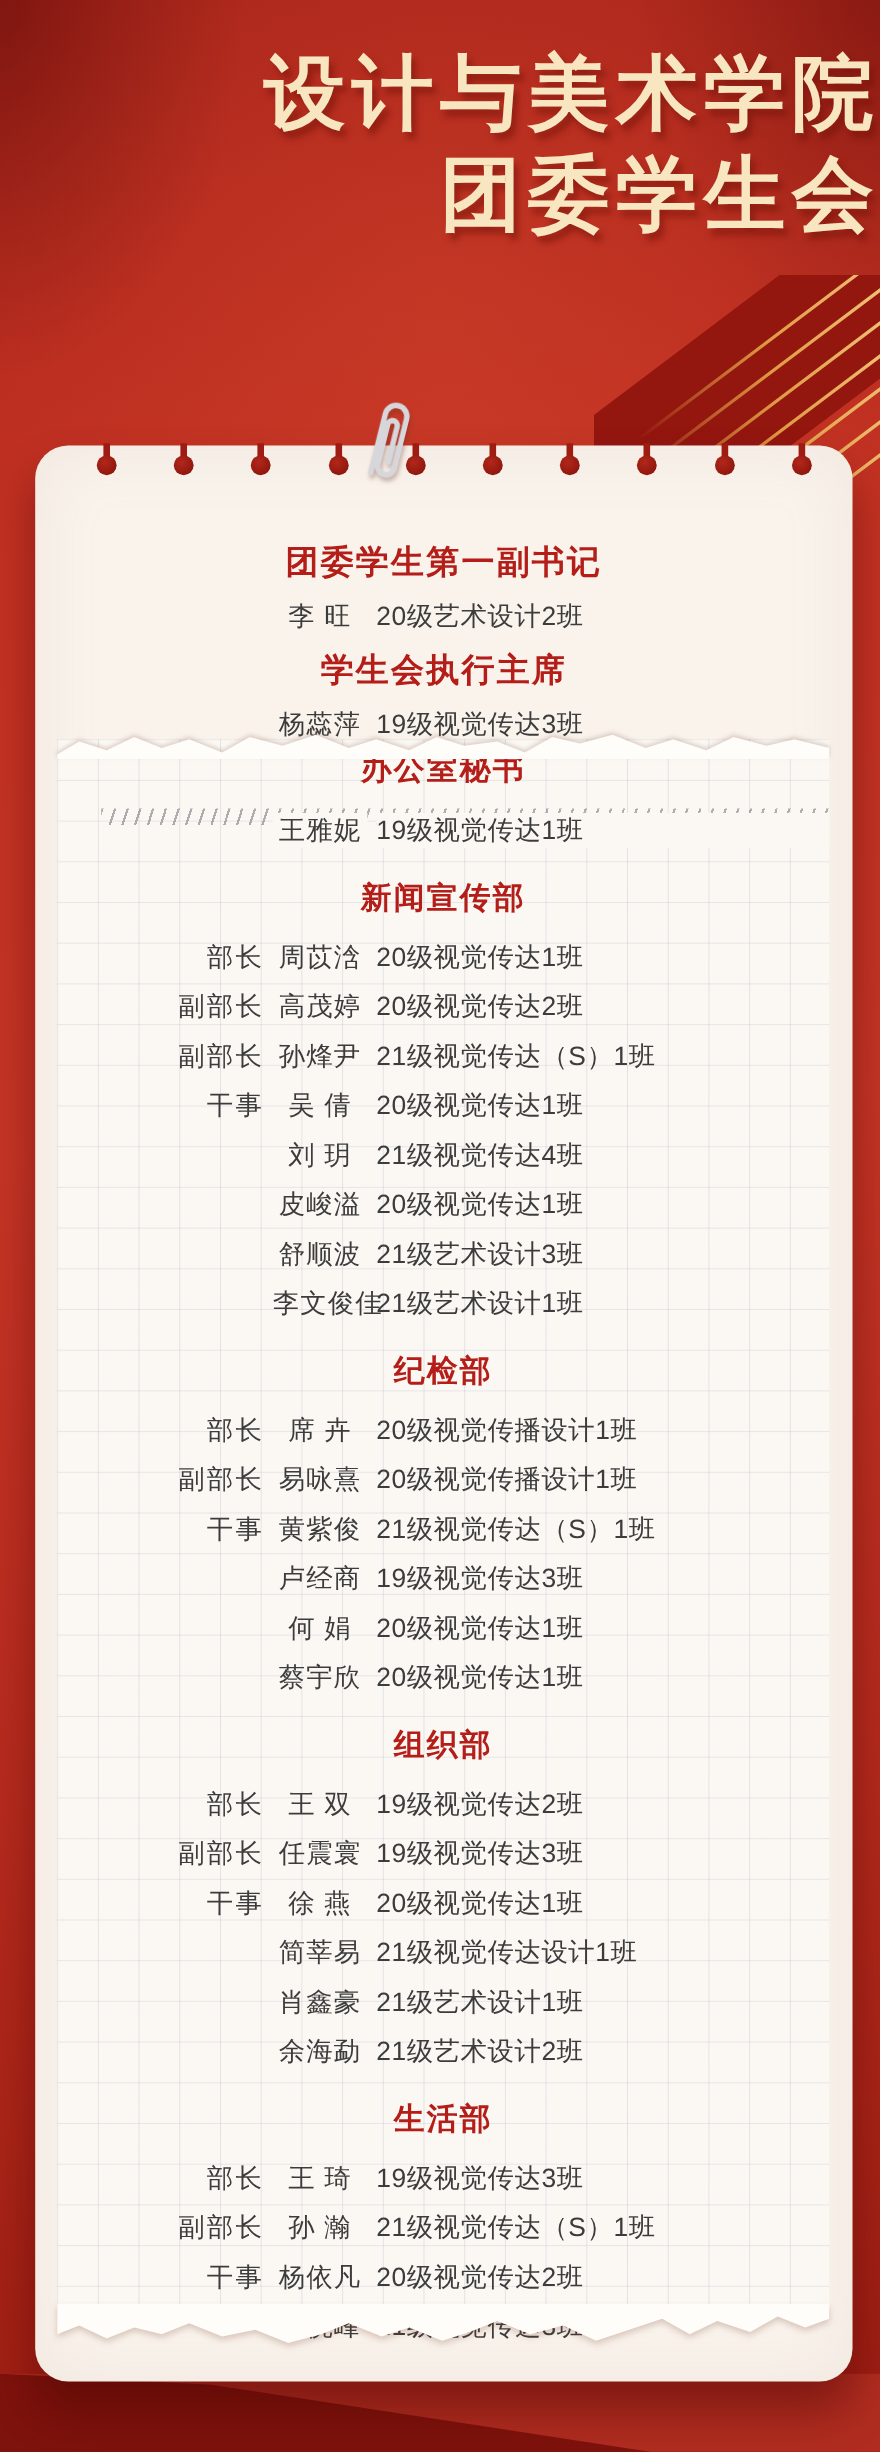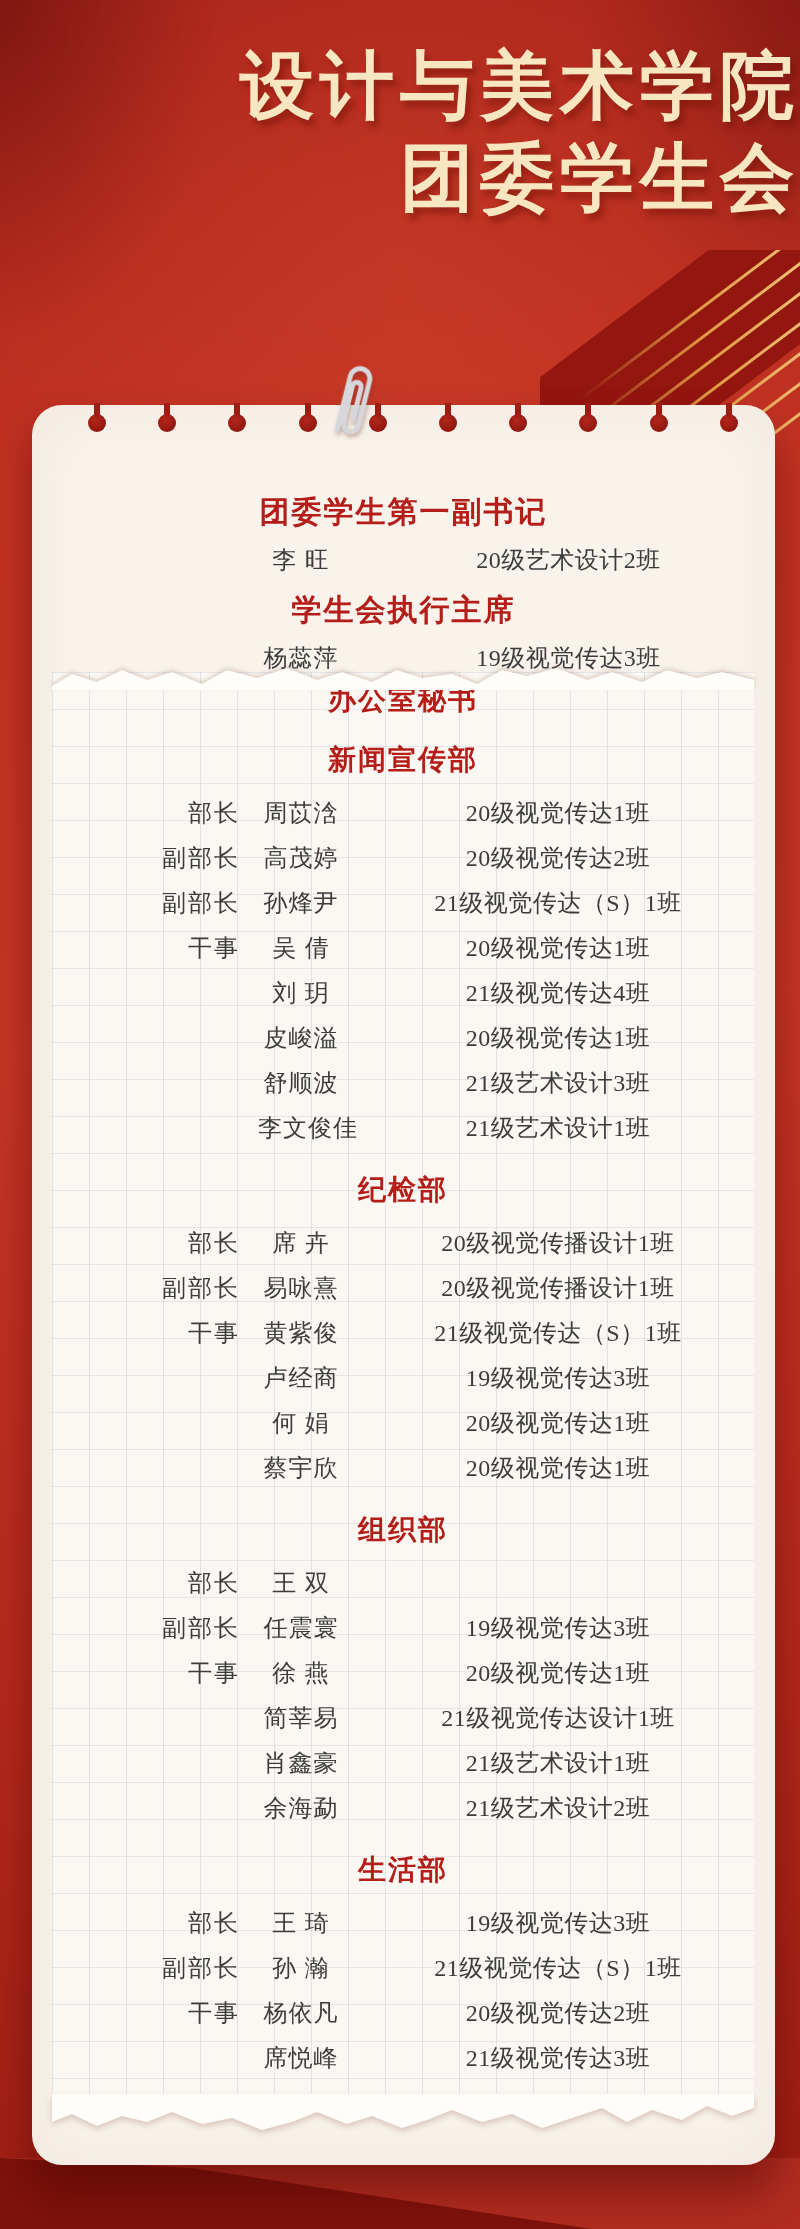--- a/index.html
+++ b/index.html
@@ -50,26 +50,26 @@
   .s1-content{position:absolute;left:0;top:0;width:100%;padding-top:86px;}
   .s2-content{position:absolute;left:0;top:2px;width:100%;padding-top:6px;position:relative;z-index:4;}
   .sec-heading{height:40px;line-height:40px;text-align:center;color:#b41d18;
     font-family:"Liberation Serif",serif;font-weight:900;font-size:28px;letter-spacing:2px;}
   .sheet1 .sec-heading{height:42px;line-height:42px;font-size:30px;margin-top:6px;}
   .sheet1 .sec-heading:first-child{margin-top:0;}
   .sec-rows{margin-top:10px;}
   .sheet1 .sec-rows{margin-top:4px;}
   .s2-content .sec-heading{margin-top:20px;}
   .s2-content .sec-heading:first-child{margin-top:0;}
-  .member-row{position:relative;height:45px;display:grid;grid-template-columns:92px 86px auto;column-gap:18px;
+  .member-row{position:relative;height:45px;display:grid;grid-template-columns:92px 86px auto;column-gap:8px;
     align-items:center;padding-left:96px;color:#3c3c3c;font-size:24px;white-space:nowrap;}
   .sheet1 .member-row{height:46px;padding-left:116px;}
   .member-role{text-align:right;letter-spacing:2px;}
   .member-name{text-align:center;letter-spacing:1px;}
-  .member-class{text-align:center;letter-spacing:.5px;font-family:Liberation Serif, serif;}
+  .member-class{text-align:left;letter-spacing:.5px;}
   .member-row.hatched{margin-top:12px;}
   .member-row.hatched::before{content:"";position:absolute;left:40px;right:0;top:3px;height:15px;
     background:repeating-linear-gradient(108deg,rgba(110,110,116,.55) 0 2px,transparent 2px 11px);}
   .member-row.hatched .member-name,.member-row.hatched .member-class{position:relative;background:#fbf8f3;}
 </style>
 </head>
 <body>
 
 <div class="poster">
 
@@ -127,20 +127,27 @@
       <div class="hole" style="left: 718.8px; top: 404px;"></div>
     </div>
 
   <svg class="paperclip" width="44" height="88" viewBox="0 0 36 80">
     <path d="M10 64 L10 14 A9 9 0 0 1 28 14 L28 56 A7 7 0 0 1 14 56 L14 22 A4 4 0 0 1 22 22 L22 52" fill="none" stroke="#d7d7db" stroke-width="4.5" stroke-linecap="round"></path>
   </svg>
 
   <div class="sheet2">
     <div class="s2-content" id="sheet2-sections">
         <div class="sec-heading">办公室秘书</div>
+        <div class="sec-rows">
+          <div class="member-row hatched">
+            <span class="member-role"></span>
+            <span class="member-name">王雅妮</span>
+            <span class="member-class">19级视觉传达1班</span>
+          </div>
+        </div>
         <div class="sec-heading">新闻宣传部</div>
         <div class="sec-rows">
           <div class="member-row">
             <span class="member-role">部长</span>
             <span class="member-name">周苡浛</span>
             <span class="member-class">20级视觉传达1班</span>
           </div>
           <div class="member-row">
             <span class="member-role">副部长</span>
             <span class="member-name">高茂婷</span>
@@ -208,20 +215,21 @@
             <span class="member-role"></span>
             <span class="member-name">蔡宇欣</span>
             <span class="member-class">20级视觉传达1班</span>
           </div>
         </div>
         <div class="sec-heading">组织部</div>
         <div class="sec-rows">
           <div class="member-row">
             <span class="member-role">部长</span>
             <span class="member-name">王 双</span>
+            <span class="member-class">19级视觉传达2班</span>
           </div>
           <div class="member-row">
             <span class="member-role">副部长</span>
             <span class="member-name">任震寰</span>
             <span class="member-class">19级视觉传达3班</span>
           </div>
           <div class="member-row">
             <span class="member-role">干事</span>
             <span class="member-name">徐 燕</span>
             <span class="member-class">20级视觉传达1班</span>

